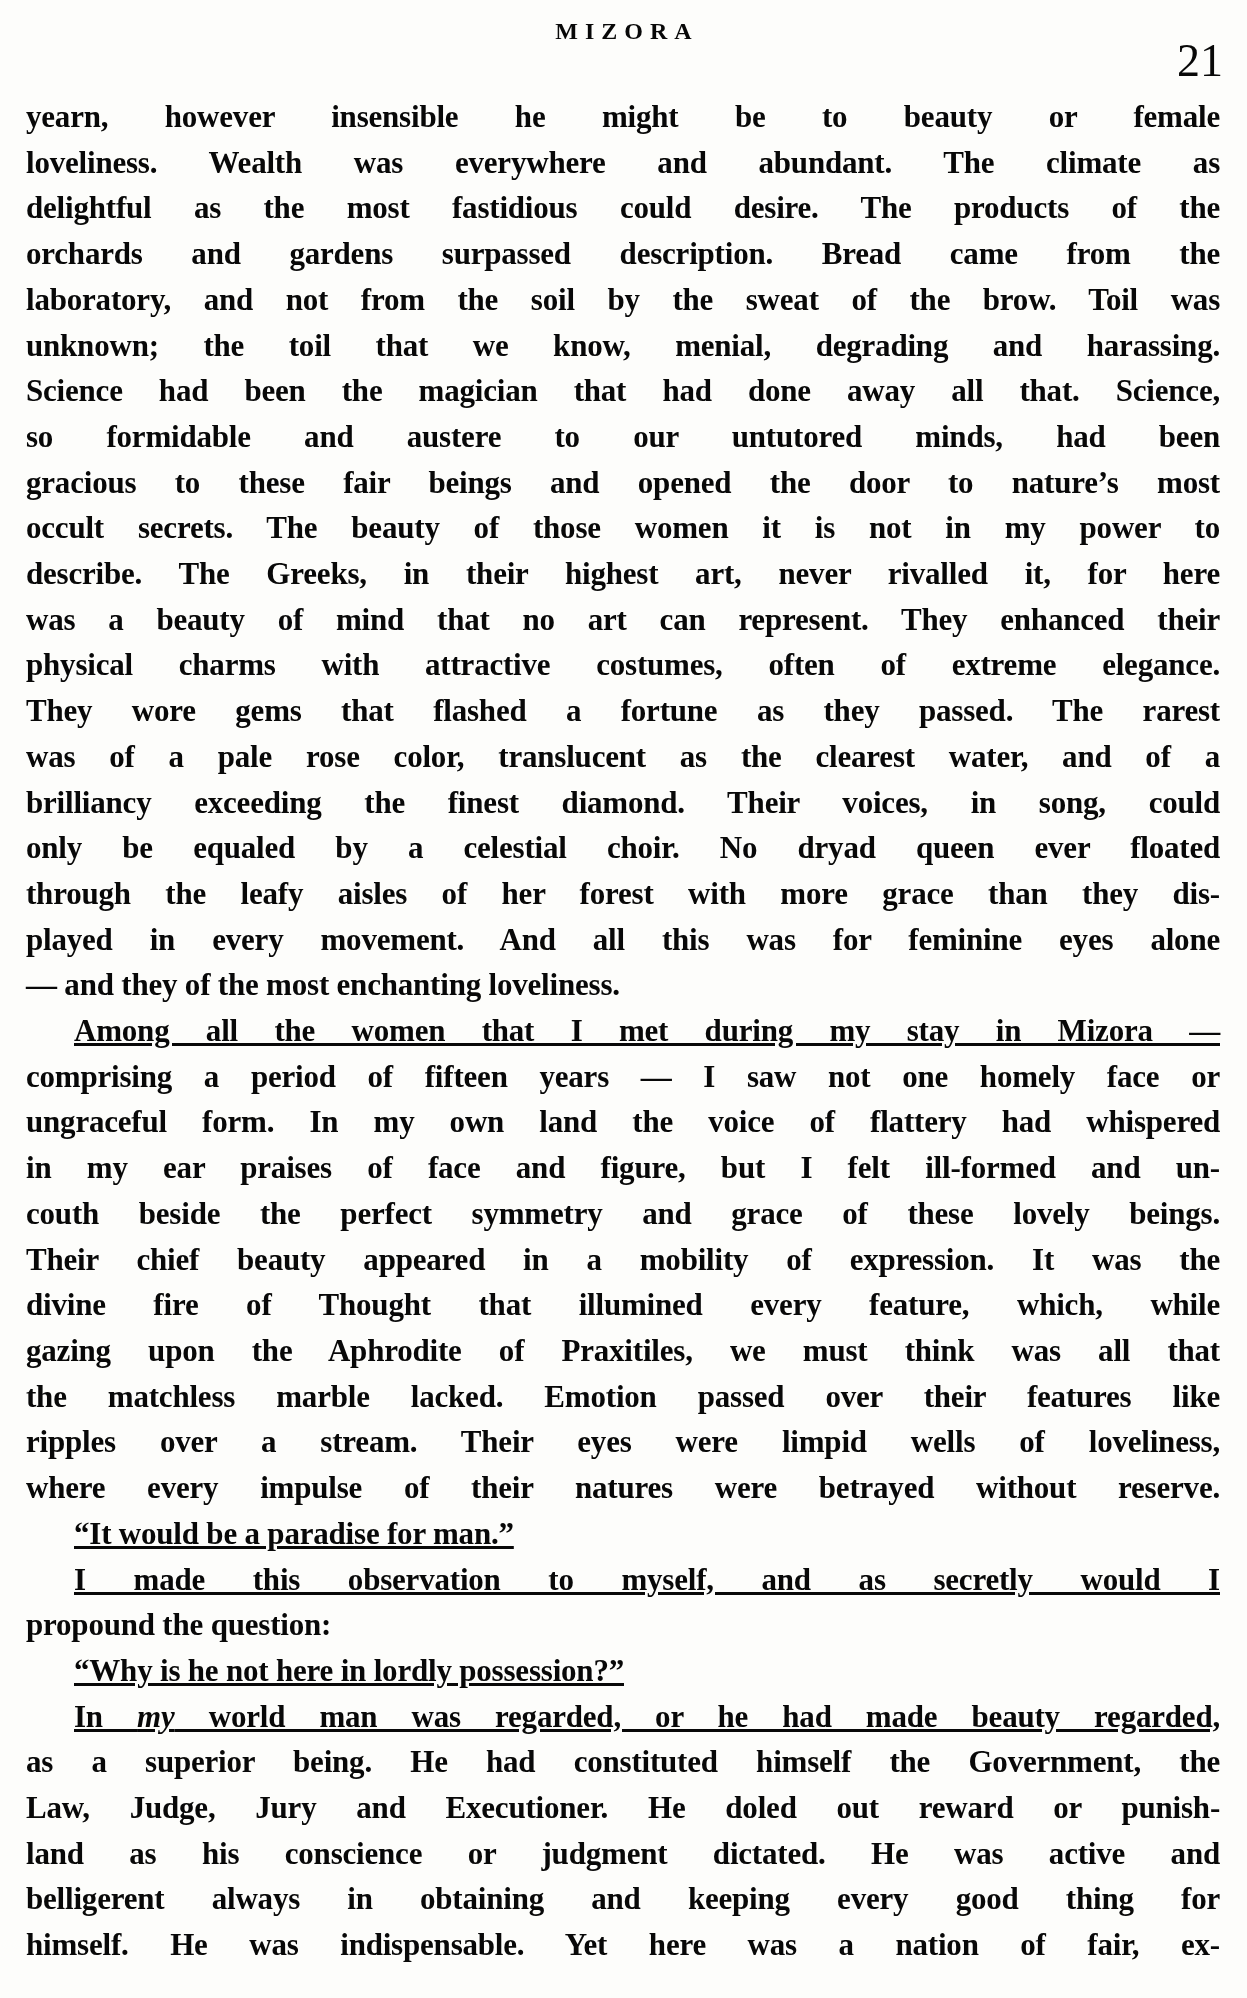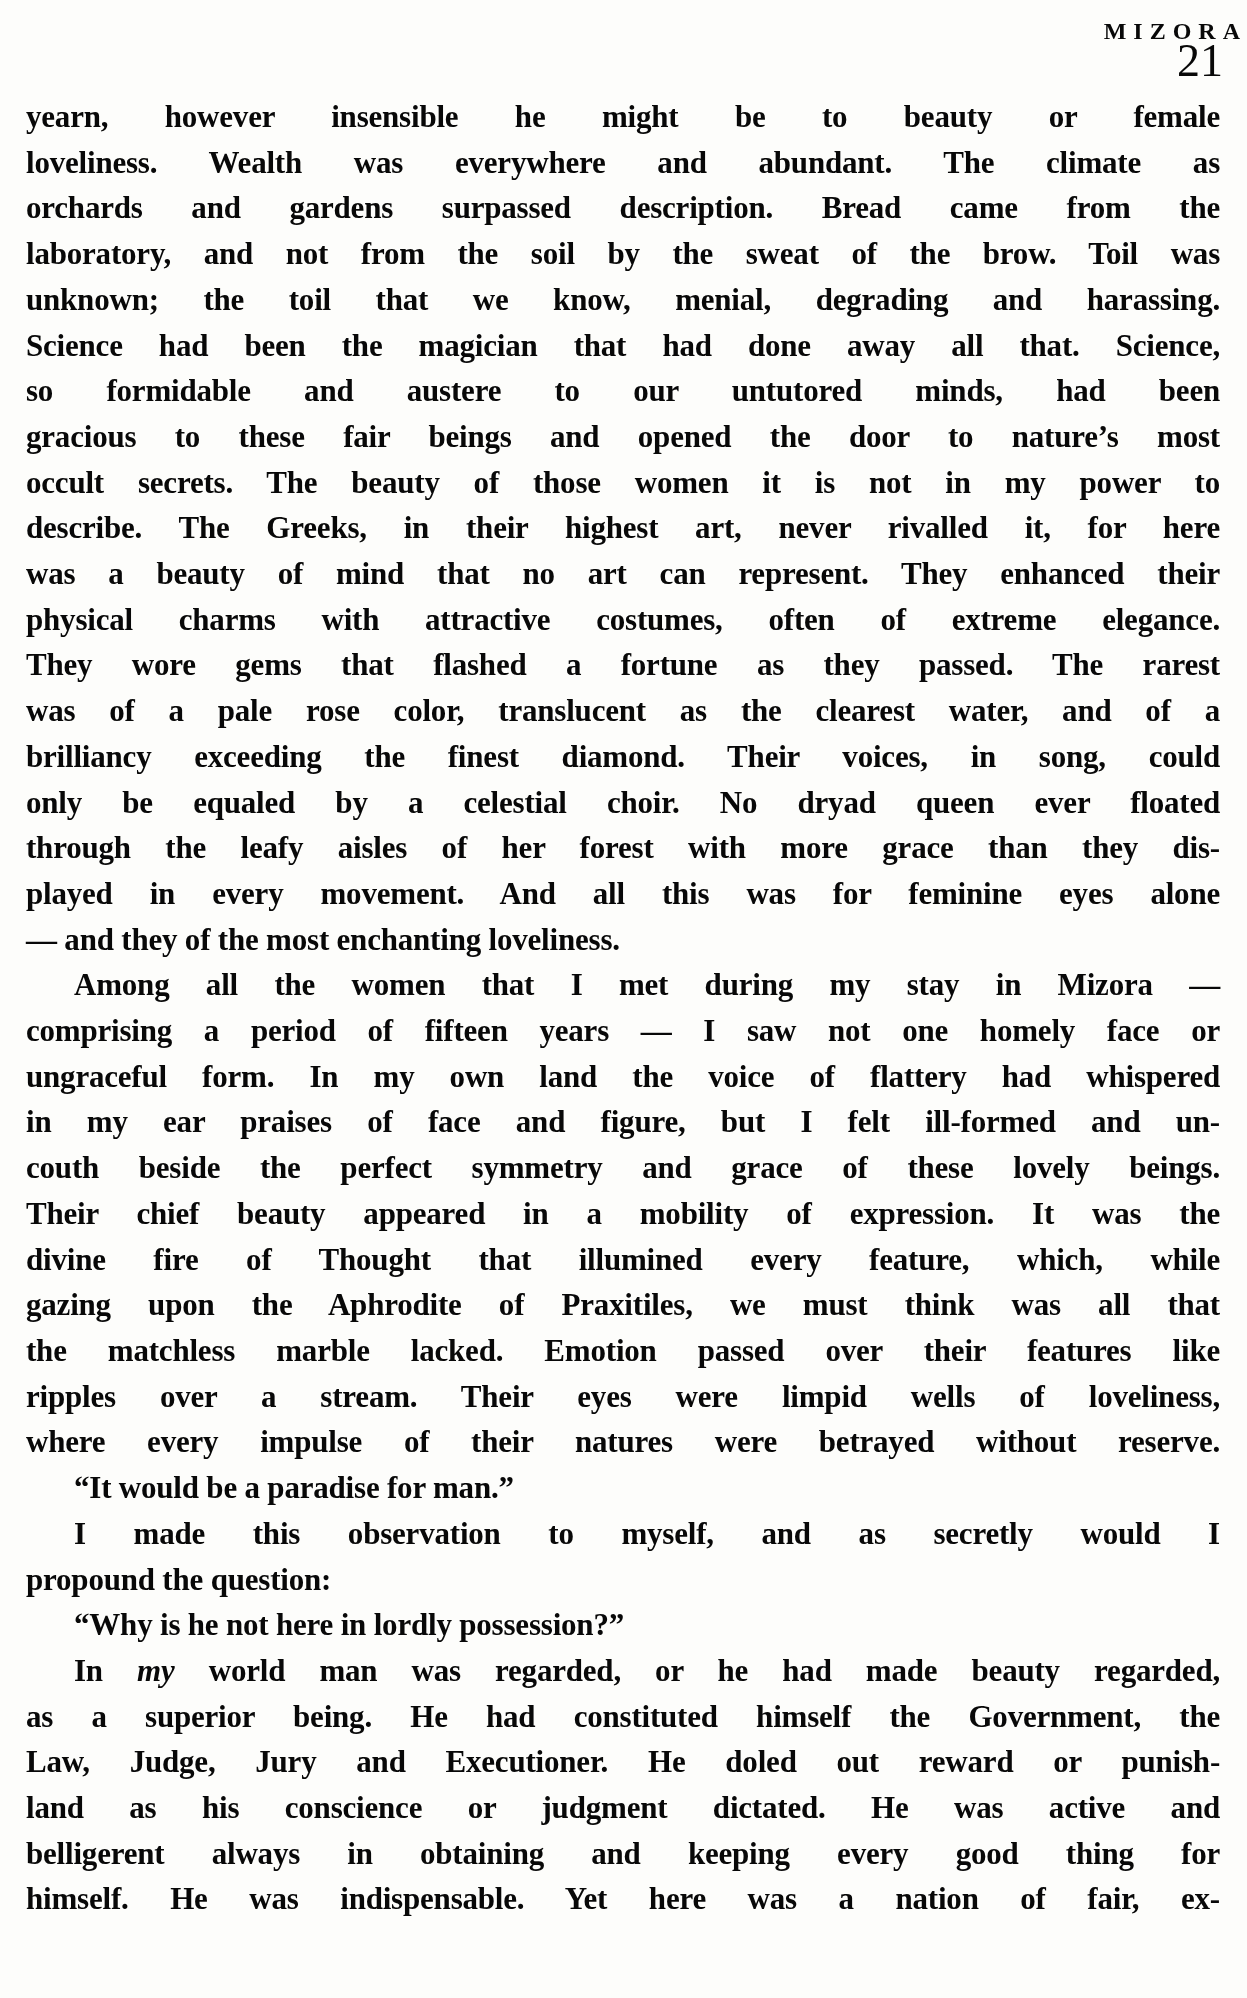--- a/index.html
+++ b/index.html
@@ -22,21 +22,21 @@
     top: 12px;
     left: 0;
     right: 0;
     height: 60px;
   }
   .running-title {
     position: absolute;
     top: 6px;
     left: 0;
     right: 0;
-    text-align: right;
+    text-align: center;
     font-size: 24px;
     font-weight: 700;
     letter-spacing: 7px;
     text-indent: 7px; 
   }
   .page-number {
     position: absolute;
     top: -4px;
     right: 24px;
     font-size: 46px;
@@ -55,20 +55,21 @@
     font-weight: 700;
     line-height: 45.7px;
     letter-spacing: -0.2px;
     text-align: justify;
     text-align-last: justify;
     text-justify: inter-word;
     white-space: normal;
   }
   .line.indent {
     text-indent: 48px;
+    text-decoration: underline;
   }
   .line.end {
     text-align-last: left;
   }
   .line i {
     font-style: italic;
   }
 </style>
 </head>
 <body>
@@ -76,20 +77,21 @@
 <div class="page">
   <header class="page-header">
     <div class="running-title">MIZORA</div>
     <div class="page-number">21</div>
   </header>
 
   <main class="page-body">
 
   <div class="line"><span>yearn, however insensible he might be to beauty or female</span></div>
       <div class="line"><span>loveliness. Wealth was everywhere and abundant. The climate as</span></div>
+      <div class="line"><span>delightful as the most fastidious could desire. The products of the</span></div>
       <div class="line"><span>orchards and gardens surpassed description. Bread came from the</span></div>
       <div class="line"><span>laboratory, and not from the soil by the sweat of the brow. Toil was</span></div>
       <div class="line"><span>unknown; the toil that we know, menial, degrading and harassing.</span></div>
       <div class="line"><span>Science had been the magician that had done away all that. Science,</span></div>
       <div class="line"><span>so formidable and austere to our untutored minds, had been</span></div>
       <div class="line"><span>gracious to these fair beings and opened the door to nature’s most</span></div>
       <div class="line"><span>occult secrets. The beauty of those women it is not in my power to</span></div>
       <div class="line"><span>describe. The Greeks, in their highest art, never rivalled it, for here</span></div>
       <div class="line"><span>was a beauty of mind that no art can represent. They enhanced their</span></div>
       <div class="line"><span>physical charms with attractive costumes, often of extreme elegance.</span></div>

